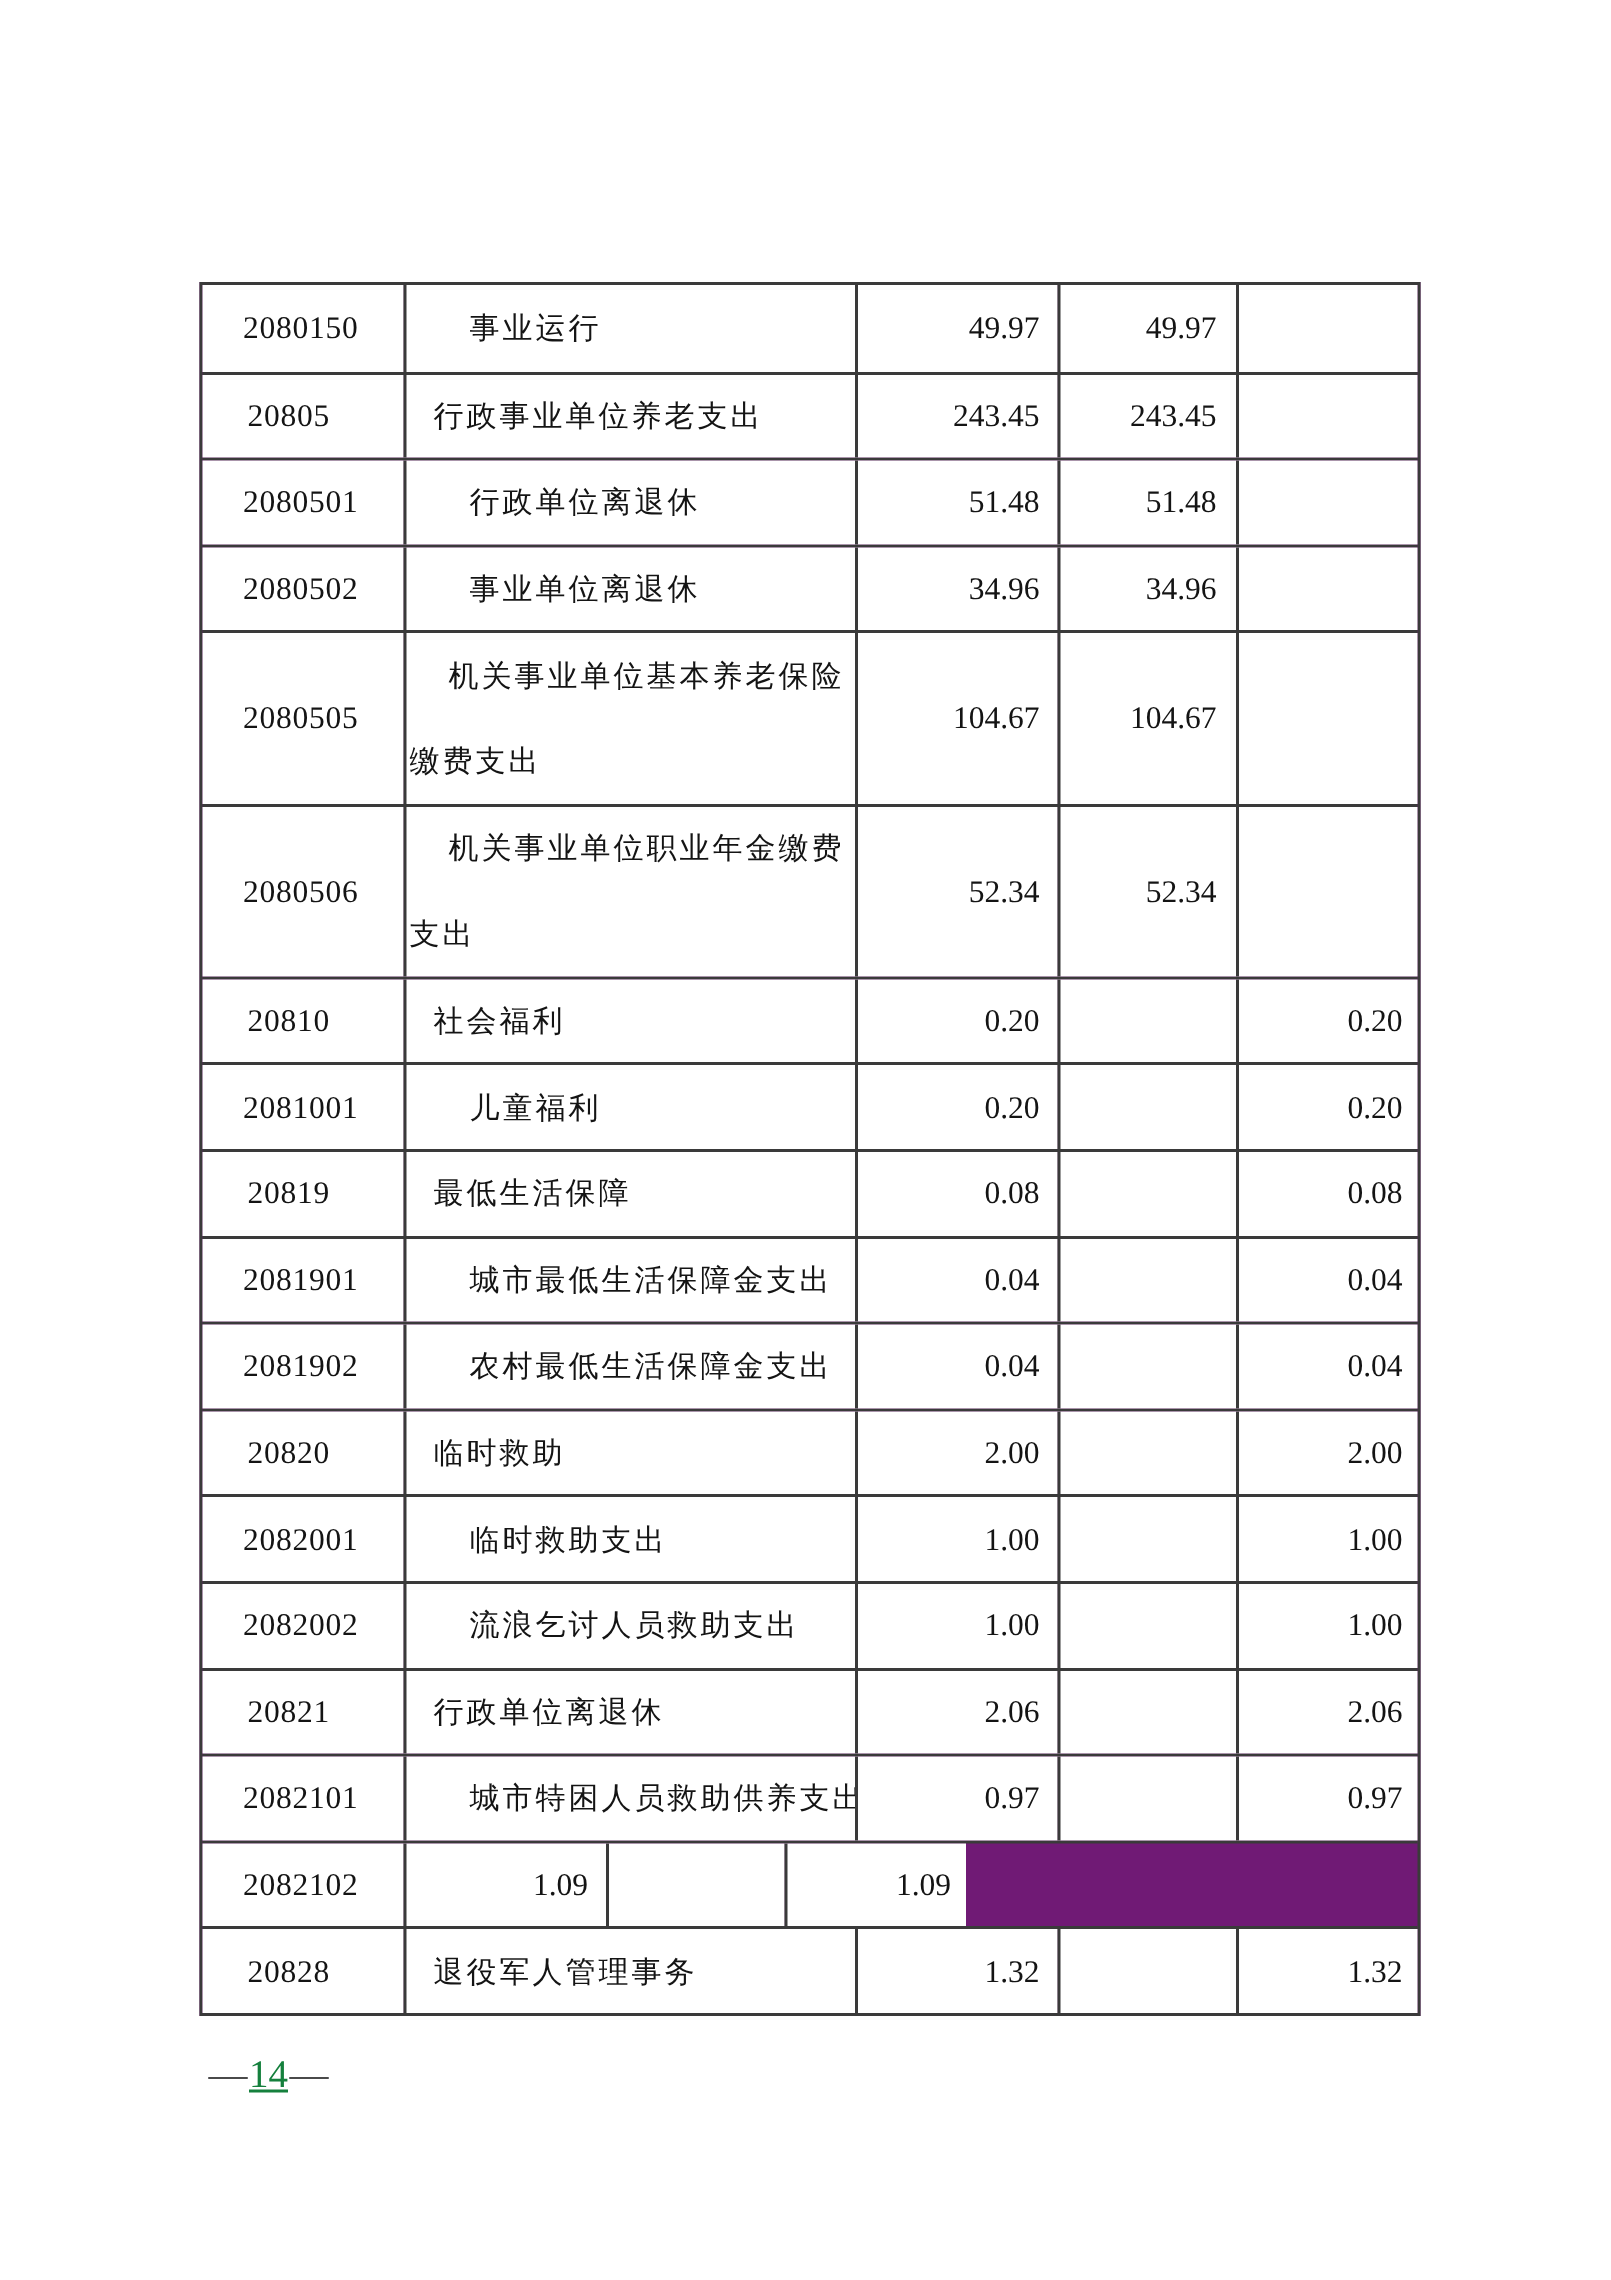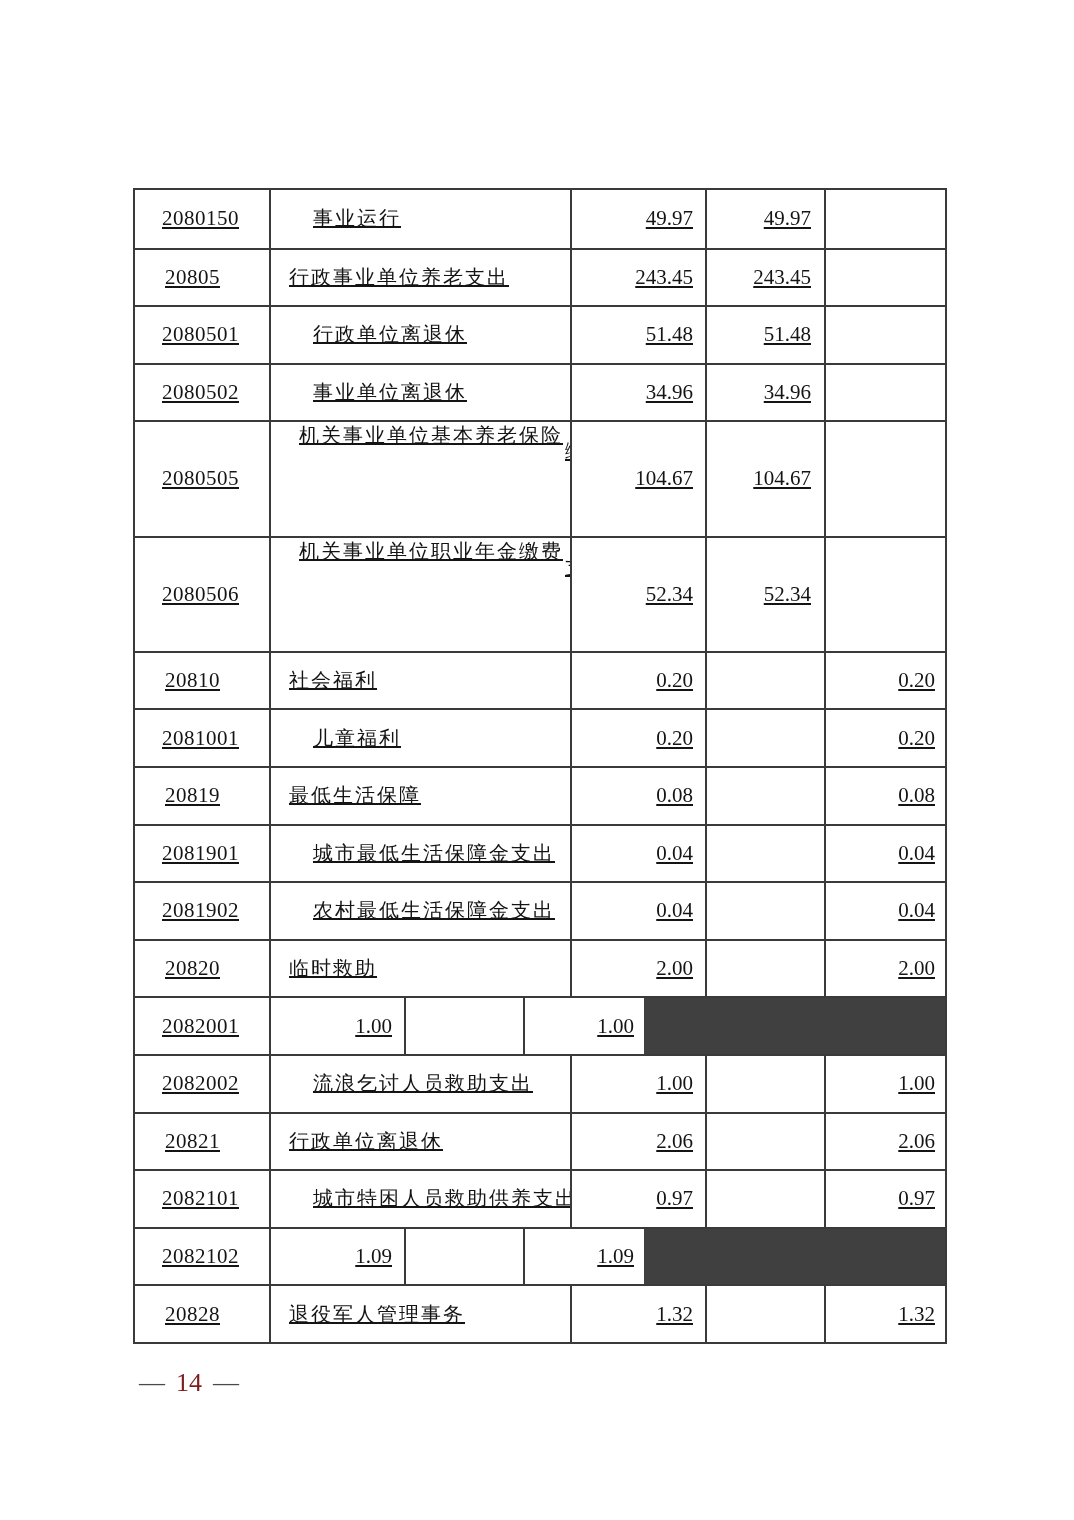--- a/index.html
+++ b/index.html
@@ -12,22 +12,21 @@
     overflow: hidden;
   }
   .page { position: absolute; inset: 0; background: #ffffff; }
 
   
   .budget-table {
     position: absolute;
     left: 133px; top: 188px;
     width: 814px;
     border: 2px solid #3a3a3a;
-    background: #404040;
-    text-decoration: underline;
+    background: #701a75;
   }
   .trow { display: flex; height: 57.6px; border-top: 2px solid #3a3a3a; }
   .trow:first-child { border-top: 0; }
   .trow.tall { height: 115.2px; }
 
   .cell {
     display: flex; align-items: center;
     border-left: 2px solid #3a3a3a;
     overflow: hidden;
     background: #ffffff;
@@ -45,38 +44,38 @@
   .name { font-size: 20px; letter-spacing: 2px; white-space: nowrap; }
   .name.lv1 { padding-left: 18px; }
   .name.lv2 { padding-left: 42px; }
 
   .num { font-size: 21px; justify-content: flex-end; }
   .c3.num { padding-right: 12px; }
   .c4.num { padding-right: 13px; }
   .c5.num { padding-right: 10px; }
 
   .cell.wrapname {
-    flex-direction: row;
+    flex-direction: column;
     justify-content: space-evenly;
     align-items: stretch;
     font-size: 20px; letter-spacing: 2px;
     white-space: nowrap;
   }
   .wrapname .line-first { padding-left: 28px; }
   .wrapname .line-cont  { padding-left: 2px; margin-top: 16px; }
 
   
   .page-footer {
     position: absolute;
     left: 139px; top: 1368px;
     font-size: 26px;
     display: flex; align-items: center;
   }
   .page-footer .dash { color: #4a4a4a; letter-spacing: 0; }
-  .page-footer .pnum { margin: 0 11px; color: #7f1d1d; }
+  .page-footer .pnum { margin: 0 1px; color: #15803d; text-decoration: underline; }
 </style>
 </head>
 <body>
 
 <div class="page">
 
   <div class="budget-table">
       <div class="trow">
         <div class="cell c1 code lv2">2080150</div>
         <div class="cell c2 name lv2">事业运行</div>
@@ -162,20 +161,21 @@
       </div>
       <div class="trow">
         <div class="cell c1 code lv1">20820</div>
         <div class="cell c2 name lv1">临时救助</div>
         <div class="cell c3 num">2.00</div>
         <div class="cell c4 num"></div>
         <div class="cell c5 num">2.00</div>
       </div>
       <div class="trow">
         <div class="cell c1 code lv2">2082001</div>
+        <div class="cell c2 name lv2">临时救助支出</div>
         <div class="cell c3 num">1.00</div>
         <div class="cell c4 num"></div>
         <div class="cell c5 num">1.00</div>
       </div>
       <div class="trow">
         <div class="cell c1 code lv2">2082002</div>
         <div class="cell c2 name lv2">流浪乞讨人员救助支出</div>
         <div class="cell c3 num">1.00</div>
         <div class="cell c4 num"></div>
         <div class="cell c5 num">1.00</div>

